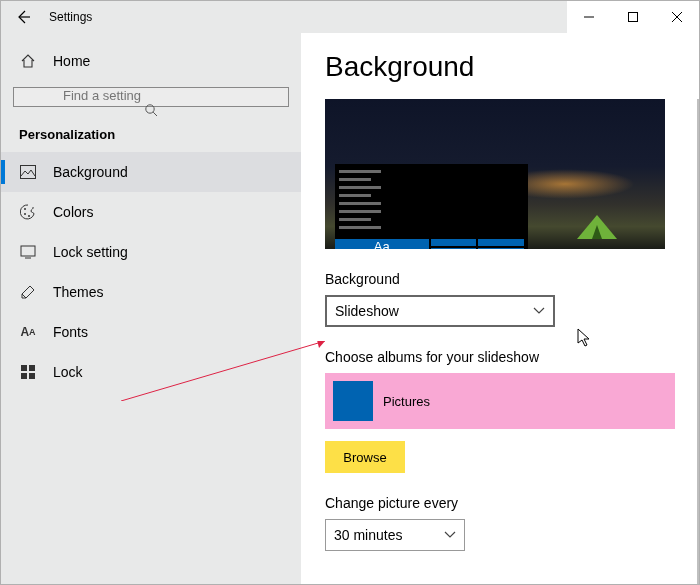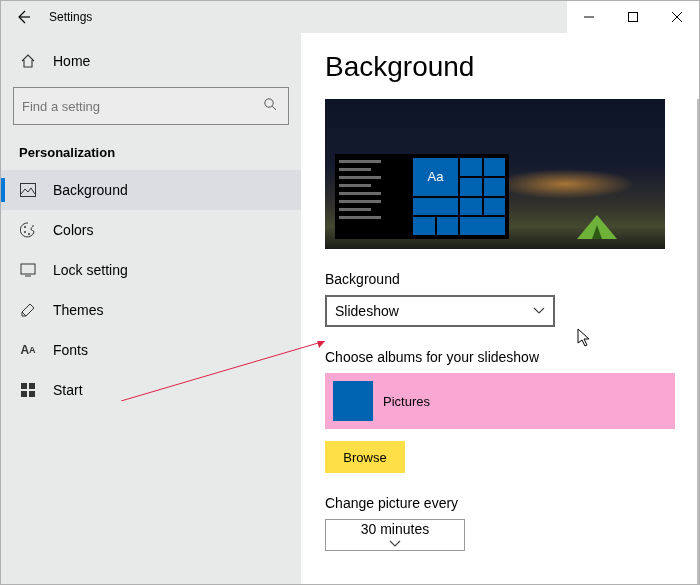--- a/index.html
+++ b/index.html
@@ -12,49 +12,49 @@
   .titlebar .winbtn { width: 44px; height: 32px; display: flex; align-items: center; justify-content: center; color: #000; font-size: 10px; cursor: pointer; background:#fff; }
 
   .main { display: flex; height: calc(100% - 32px); }
   .sidebar { width: 300px; background: #e8e9e9; padding-top: 8px; }
   .content { flex: 1; background: #fff; padding: 18px 24px 0 24px; overflow: hidden; position: relative; }
 
   .home-row { display: flex; align-items: center; height: 40px; padding-left: 18px; gap: 16px; cursor: pointer; }
   .home-row .icon { width: 18px; display:flex; align-items:center; justify-content:center; color:#333; }
   .home-row span.label { font-size: 14px; color: #000; }
 
-  .search { margin: 6px 12px 14px 12px; height: 38px; border: 1px solid #888; background: #ececec; display: flex; align-items: center; padding: 0 8px; }
+  .search { margin: 6px 12px 14px 12px; height: 20px; border: 1px solid #888; background: #ececec; display: flex; align-items: center; padding: 0 8px; flex-direction: column; }
   .search input { flex: 1; border: none; background: transparent; outline: none; font-size: 13px; color: #666; }
   .search .sicon { width: 20px; text-align: center; color: #555; }
 
   .section-title { font-size: 13px; font-weight: 600; padding: 6px 36px 10px 18px; color: #000; }
 
   .nav-item { display: flex; align-items: center; height: 40px; padding-left: 18px; gap: 16px; cursor: pointer; font-size: 14px; color: #000; position: relative; }
   .nav-item .icon { width: 18px; display:flex; align-items:center; justify-content:center; color:#333; font-size:14px; }
   .nav-item.active::before { content:""; position:absolute; left:0; top:8px; bottom:8px; width:4px; background:#0078d7; }
   .nav-item.active { background: #dcdde0; }
 
   h1.pagetitle { font-size: 28px; font-weight: 400; margin-bottom: 16px; color: #000; }
 
   .preview { width: 340px; height: 150px; position: relative; background: linear-gradient(180deg, #0e1428 0%, #151b2e 45%, #31302c 70%, #45492f 85%, #1a1c17 100%); overflow:hidden; }
   .preview .horizon-glow { position:absolute; right:30px; top:70px; width:140px; height:30px; background: radial-gradient(ellipse at center, rgba(255,170,60,0.6) 0%, rgba(255,170,60,0) 70%); }
   .preview .tent { position:absolute; right:48px; bottom:10px; width:0; height:0; border-left:20px solid transparent; border-right:20px solid transparent; border-bottom:24px solid #6fb23a; }
   .preview .tent::after { content:""; position:absolute; left:-5px; top:10px; width:0;height:0; border-left:5px solid transparent; border-right:5px solid transparent; border-bottom:14px solid #2e5a16; }
-  .preview .mini { position:absolute; left:10px; bottom:10px; width:174px; height:85px; background:#000; display:flex; }
+  .preview .mini { position:absolute; left:10px; bottom:0; width:193px; height:85px; background:#000; display:flex;flex-direction:column; }
   .mini .col1 { width:78px; padding:6px 4px; display:flex; flex-direction:column; gap:5px; }
   .mini .col1 .line { height:3px; background:#6b6b6b; width:60%; }
   .mini .col1 .line.short { width:45%; }
   .mini .tiles { flex:1; display:grid; grid-template-columns: repeat(4, 1fr); grid-template-rows: repeat(4, 1fr); gap:2px; padding:4px 4px 4px 0; }
   .mini .tiles .t { background:#0063b1; }
   .mini .tiles .big { grid-column: span 2; grid-row: span 2; color:#fff; font-size:13px; display:flex; align-items:center; justify-content:center; }
   .mini .tiles .wide { grid-column: span 2; }
 
   .field-label { font-size: 14px; margin-top: 22px; margin-bottom: 8px; color:#000; }
-  .dropdown { width: 230px; height: 32px; border: 2px solid #666; background: #fff; display: flex; align-items: center; padding: 1px 8px; cursor: pointer; justify-content: space-between; font-size: 14px; }
-  .dropdown.small { width: 140px; border-width:1px; border-color:#999;flex-direction:column; }
+  .dropdown { width: 230px; height: 32px; border: 2px solid #666; background: #fff; display: flex; align-items: center; padding: 12px 8px; cursor: pointer; justify-content: space-between; font-size: 14px; }
+  .dropdown.small { width: 140px; border-width:1px; border-color:#999; }
   .dropdown .chev { font-size: 12px; color:#444; }
 
   .album-row { margin-top: 8px; background: #f9a8d4; height: 56px; display: flex; align-items: center; padding: 0 8px; gap: 10px; width: 350px; }
   .album-row .swatch { width: 40px; height: 40px; background: #0063b1; }
   .album-row .aname { font-size: 13px; }
 
   .browse-btn { margin-top: 12px; width: 80px; height: 32px; background: #fde047; border: none; font-size: 13px; cursor: pointer; display:flex; align-items:center; justify-content:center; }
 
   .arrow-line { position:absolute; left:120px; top:340px; width:204px; height:60px; pointer-events:none; z-index:5; }
 
@@ -157,21 +157,21 @@
     </div>
     <div class="nav-item">
       <span class="icon">
           <svg width="14" height="14" viewBox="0 0 14 14">
             <rect x="0" y="0" width="6" height="6" fill="#333"></rect>
             <rect x="8" y="0" width="6" height="6" fill="#333"></rect>
             <rect x="0" y="8" width="6" height="6" fill="#333"></rect>
             <rect x="8" y="8" width="6" height="6" fill="#333"></rect>
           </svg>
         </span>
-      <span>Start</span>
+      <span>Lock</span>
     </div>
   </div>
 
   <div class="content">
     <h1 class="pagetitle">Background</h1>
 
     <div class="preview">
       <div class="horizon-glow"></div>
       <div class="tent"></div>
       <div class="mini">

